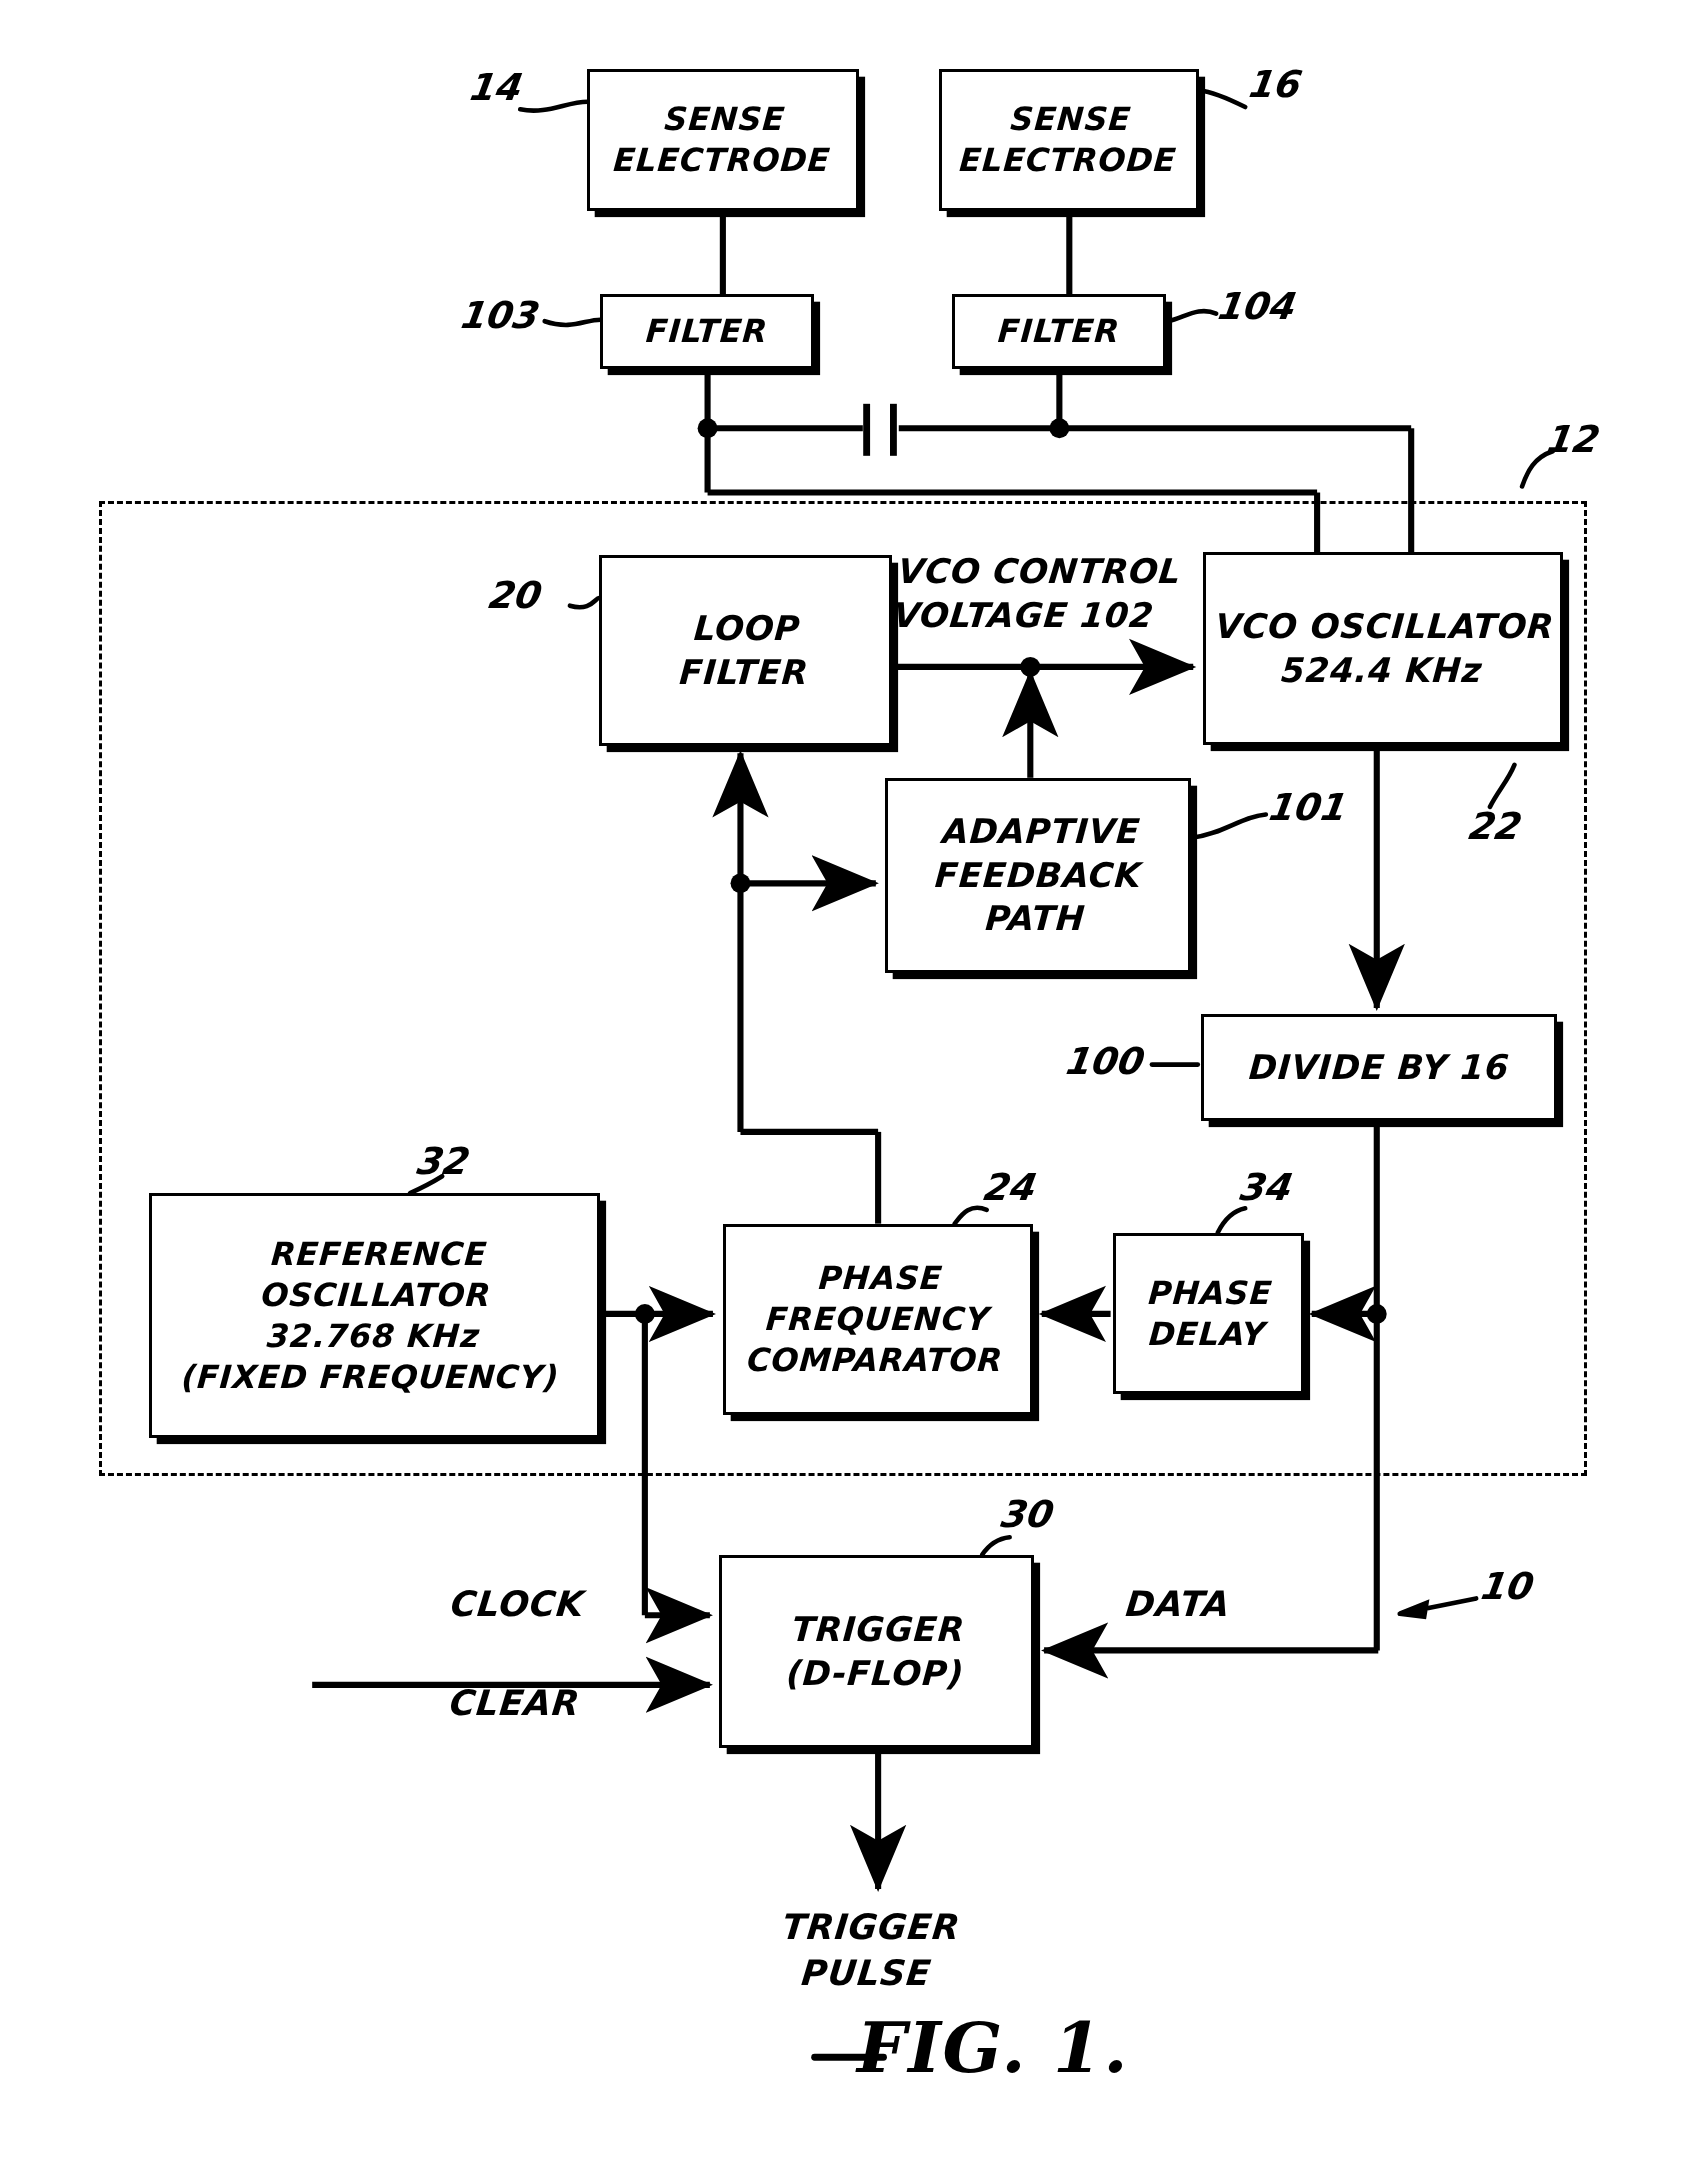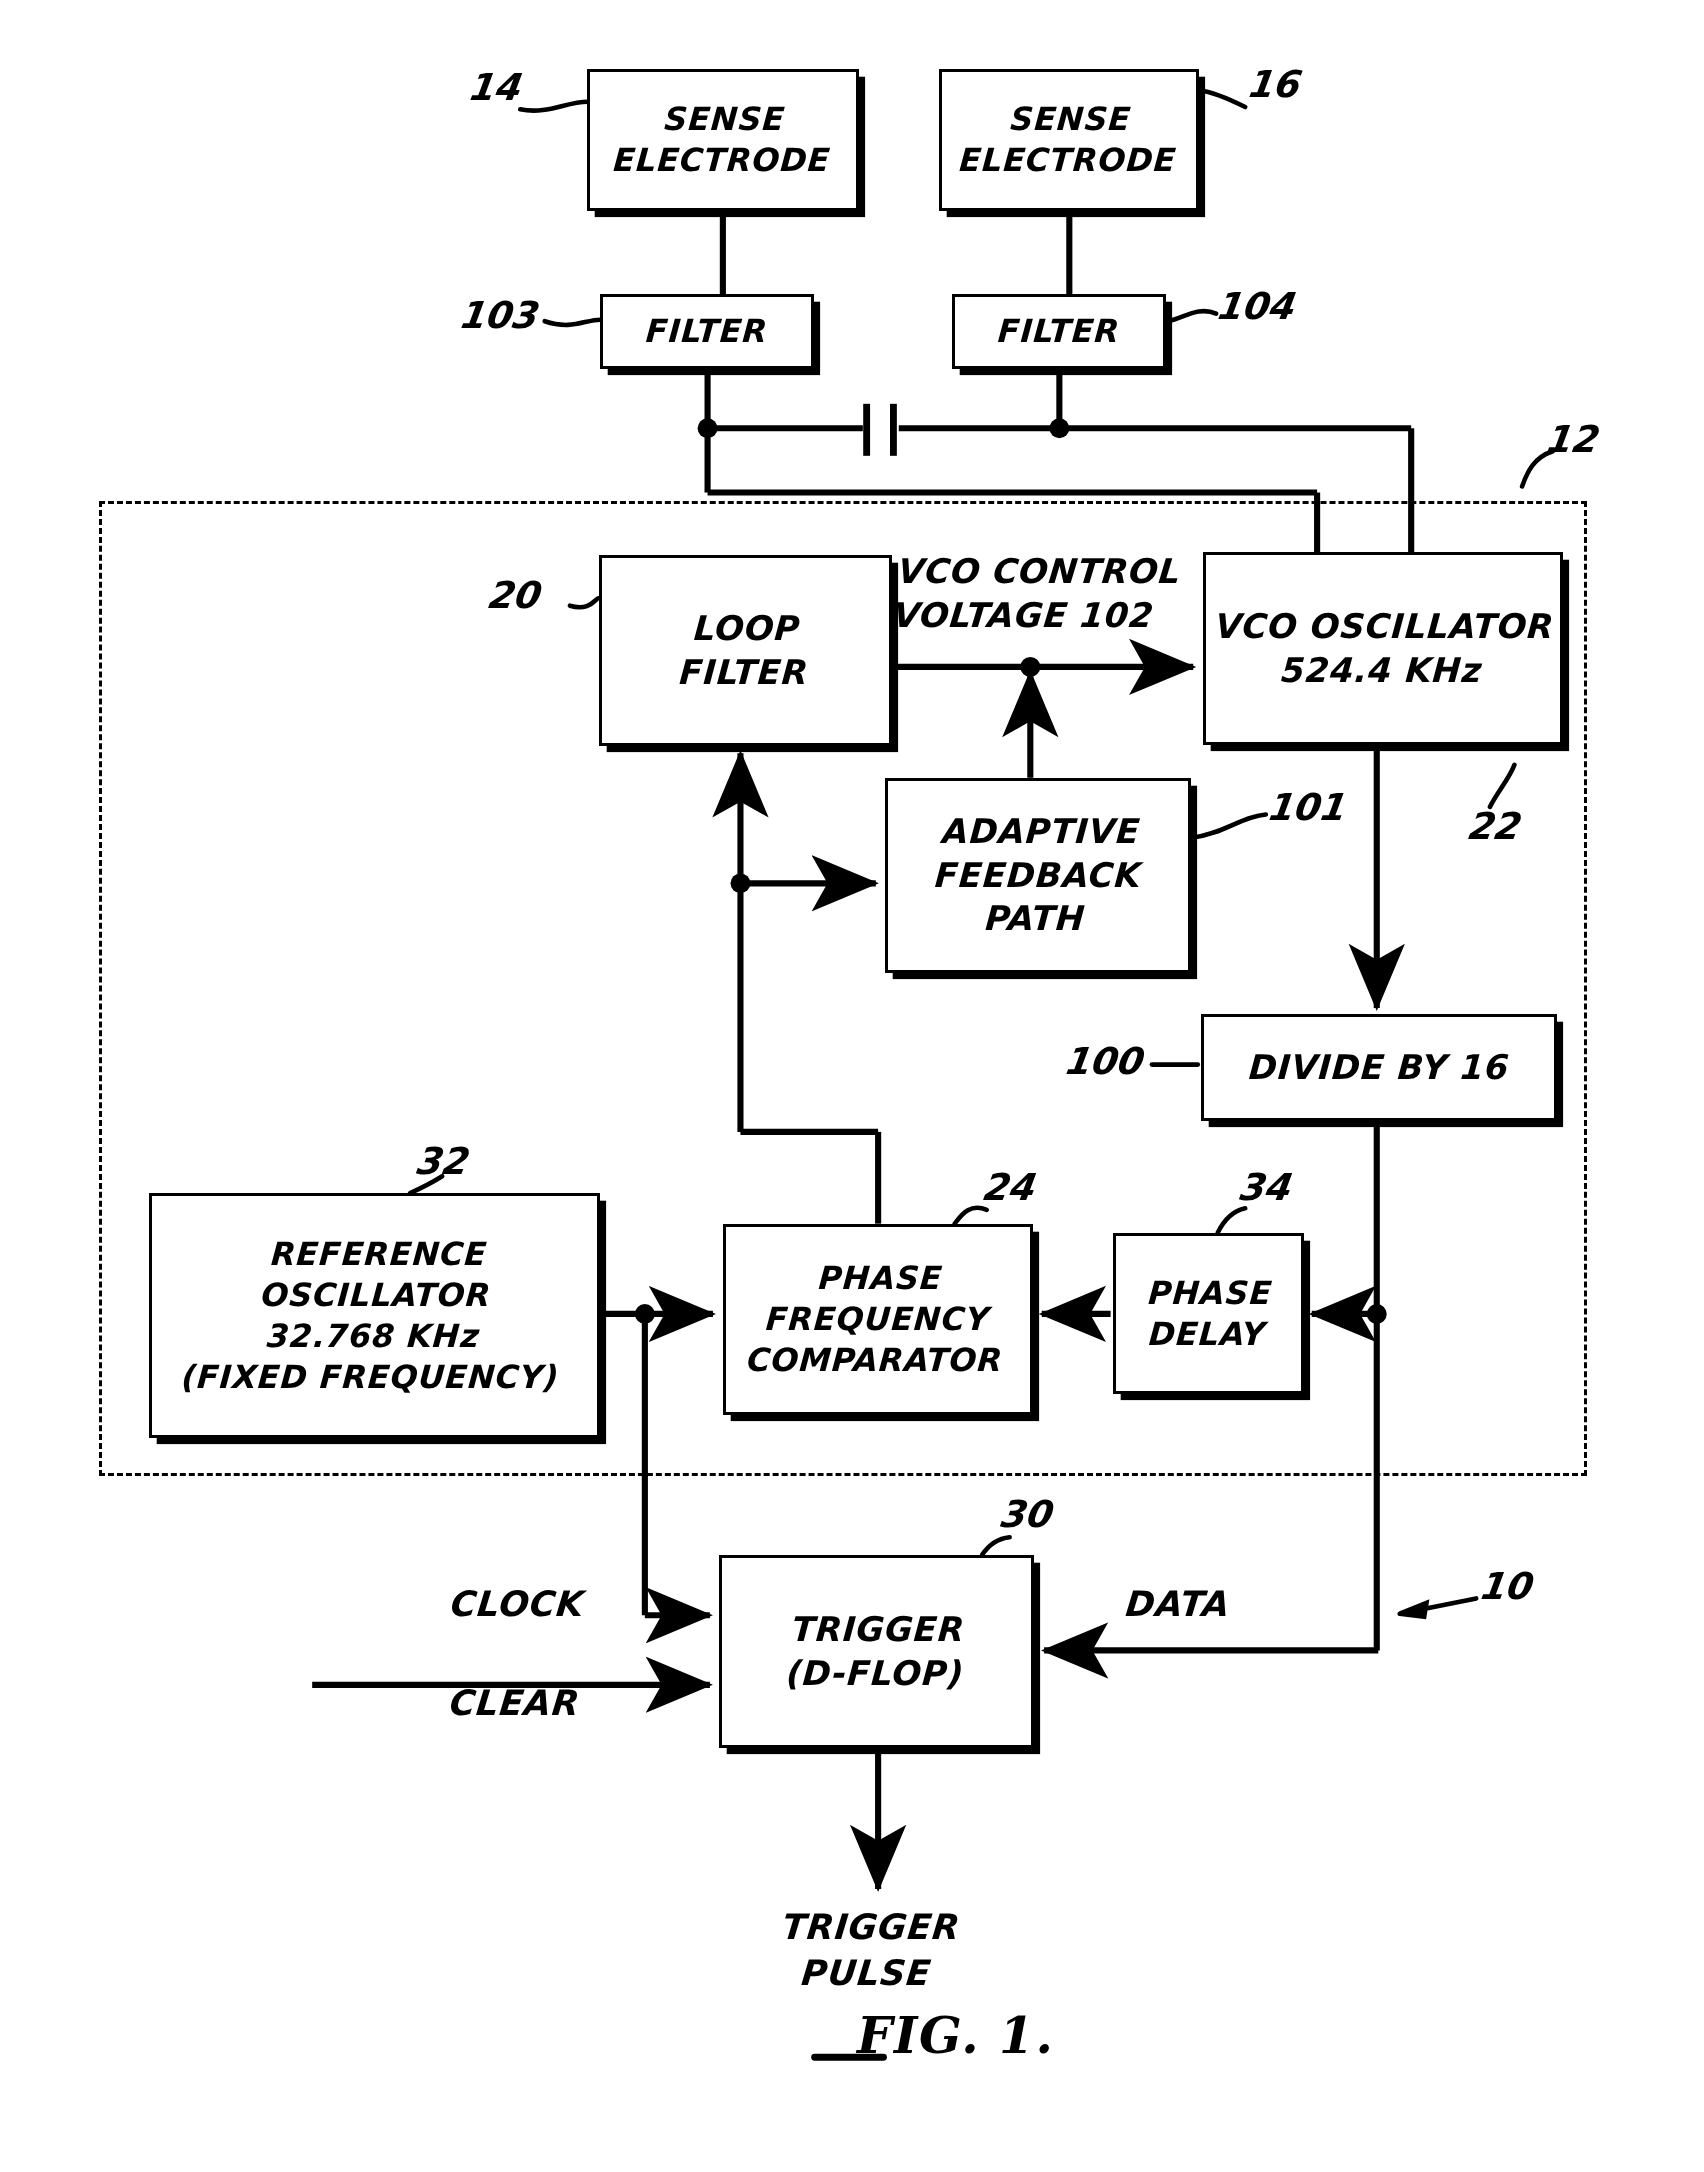--- a/index.html
+++ b/index.html
@@ -231,16 +231,16 @@
 
   <div class="lbl" style="left:451px;top:1582px;font-size:35px;">CLOCK</div>
 
   <div class="lbl" style="left:450px;top:1681px;font-size:35px;">CLEAR</div>
 
   <div class="lbl" style="left:1126px;top:1582px;font-size:35px;">DATA</div>
 
   <div class="lbl" style="left:780px;top:1905px;font-size:35px;text-align:center;">TRIGGER
 PULSE</div>
 
-  <div class="figcap" style="left:857px;top:2006px;font-size:50px;">FIG. 1.</div>
+  <div class="figcap" style="left:857px;top:2006px;font-size:70px;">FIG. 1.</div>
 
 </div>
 
 
 </body></html>

